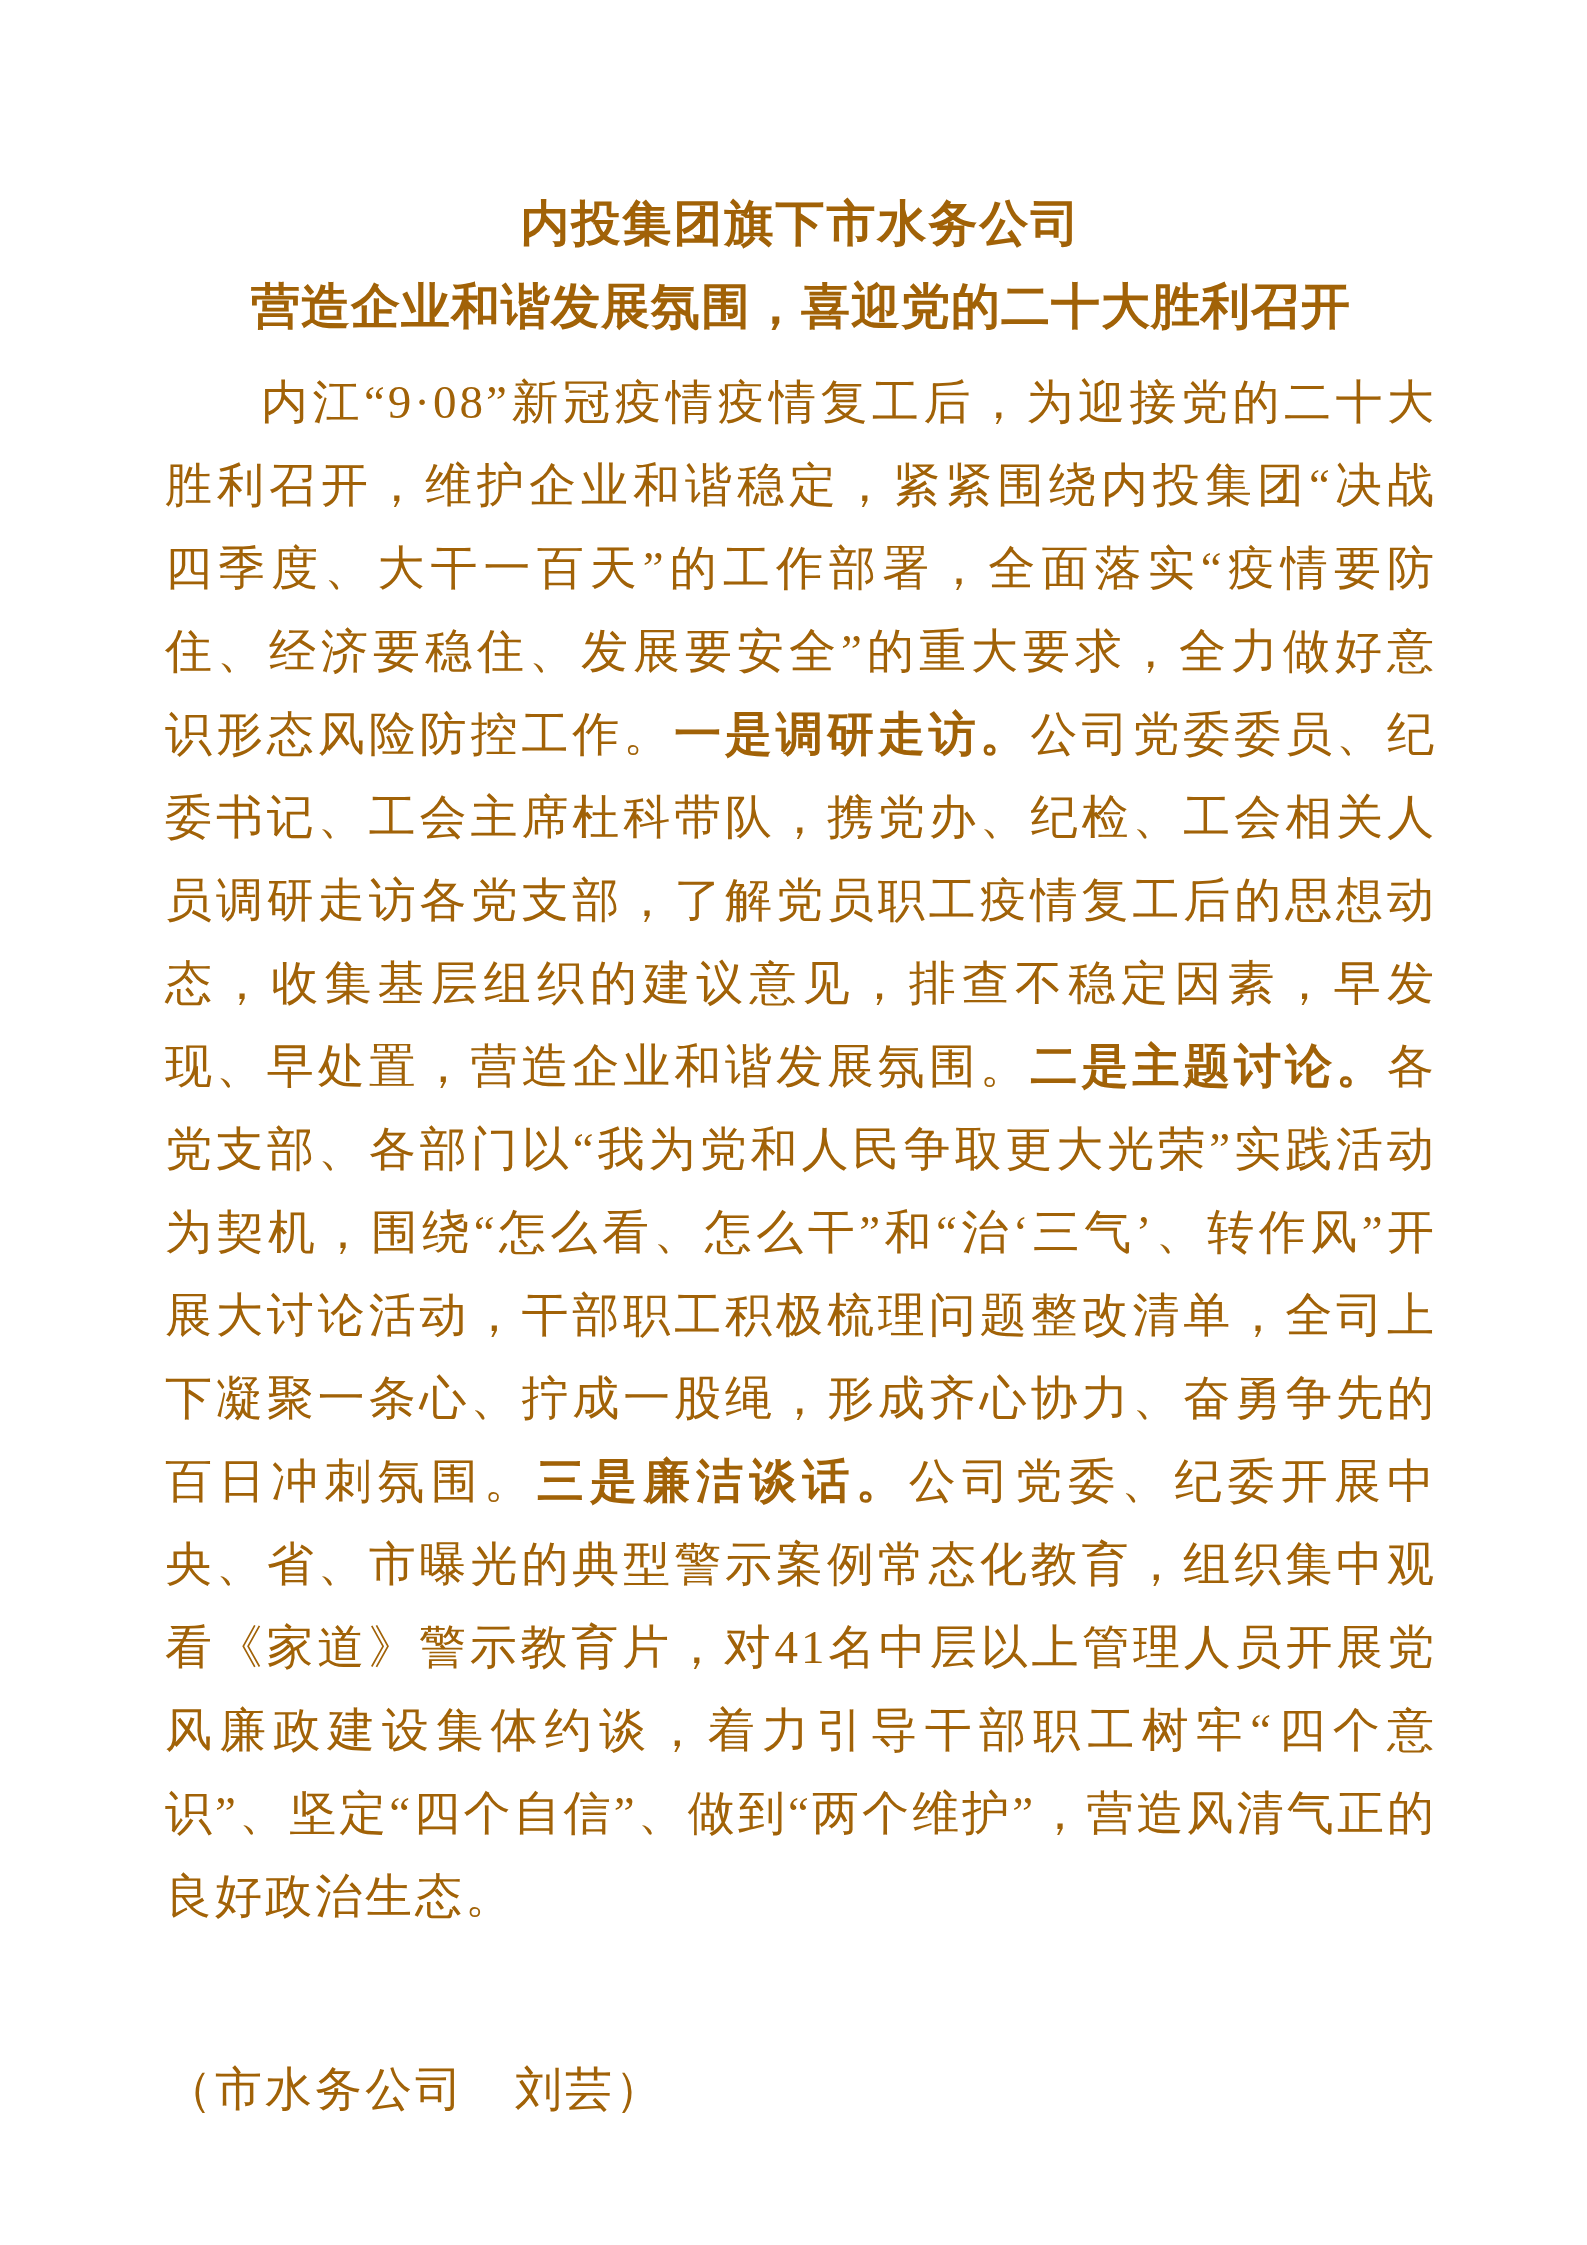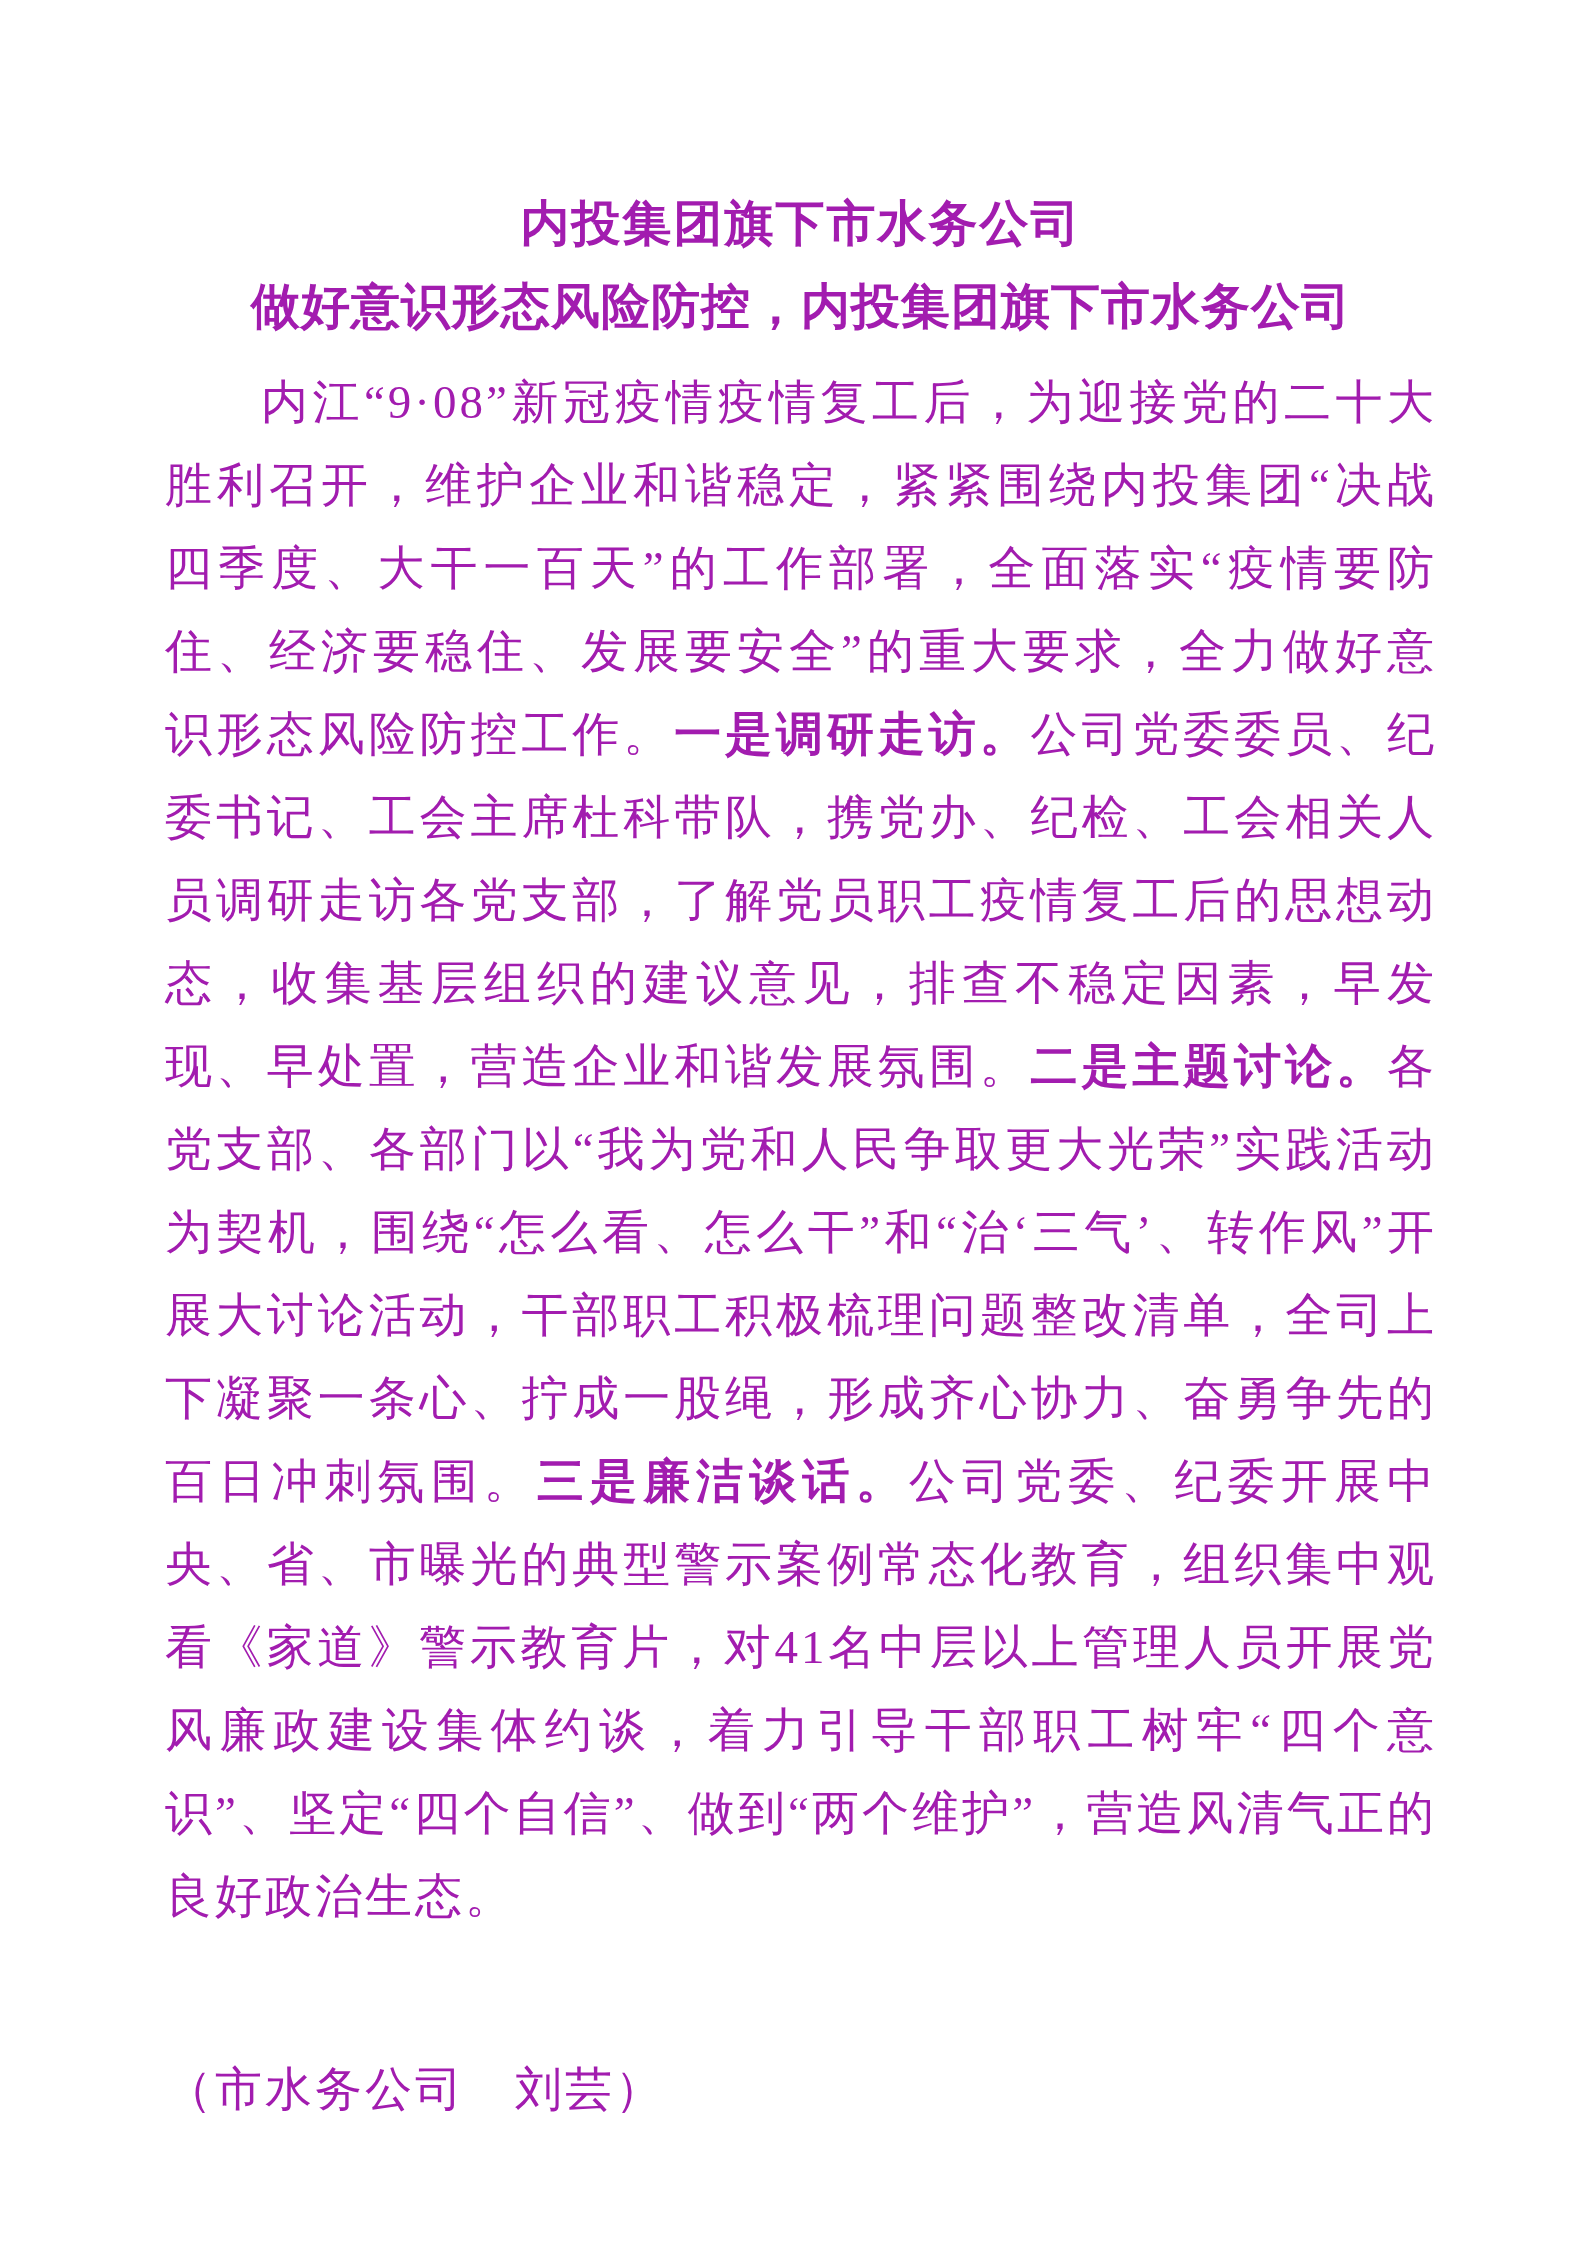--- a/index.html
+++ b/index.html
@@ -6,21 +6,21 @@
     margin: 0;
     padding: 0;
     background: #ffffff;
   }
   .page {
     position: relative;
     width: 1587px;
     height: 2245px;
     margin: 0 auto;
     background: #ffffff;
-    color: #a21caf;
+    color: #a16207;
     font-family: "Liberation Serif", "DejaVu Serif", serif;
     overflow: hidden;
     box-sizing: border-box;
   }
   .content {
     position: absolute;
     left: 165px;
     right: 150px;
     top: 0;
   }
@@ -62,20 +62,20 @@
   }
 </style>
 </head>
 <body>
 
 <div class="page">
   <div class="content">
 
     <h1 class="doc-title-1">内投集团旗下市水务公司</h1>
 
-    <h1 class="doc-title-2">做好意识形态风险防控，内投集团旗下市水务公司</h1>
+    <h1 class="doc-title-2">营造企业和谐发展氛围，喜迎党的二十大胜利召开</h1>
 
     <p class="body-para"><span class="seg">内江“9·08”新冠疫情疫情复工后，为迎接党的二十大胜利召开，维护企业和谐稳定，紧紧围绕内投集团“决战四季度、大干一百天”的工作部署，全面落实“疫情要防住、经济要稳住、发展要安全”的重大要求，全力做好意识形态风险防控工作。</span><span class="seg bold">一是调研走访。</span><span class="seg">公司党委委员、纪委书记、工会主席杜科带队，携党办、纪检、工会相关人员调研走访各党支部，了解党员职工疫情复工后的思想动态，收集基层组织的建议意见，排查不稳定因素，早发现、早处置，营造企业和谐发展氛围。</span><span class="seg bold">二是主题讨论。</span><span class="seg">各党支部、各部门以“我为党和人民争取更大光荣”实践活动为契机，围绕“怎么看、怎么干”和“治‘三气’、转作风”开展大讨论活动，干部职工积极梳理问题整改清单，全司上下凝聚一条心、拧成一股绳，形成齐心协力、奋勇争先的百日冲刺氛围。</span><span class="seg bold">三是廉洁谈话。</span><span class="seg">公司党委、纪委开展中央、省、市曝光的典型警示案例常态化教育，组织集中观看《家道》警示教育片，对41名中层以上管理人员开展党风廉政建设集体约谈，着力引导干部职工树牢“四个意识”、坚定“四个自信”、做到“两个维护”，营造风清气正的良好政治生态。</span></p>
 
     <p class="signature">（市水务公司　刘芸）</p>
 
   </div>
 </div>
 
 </body></html>

